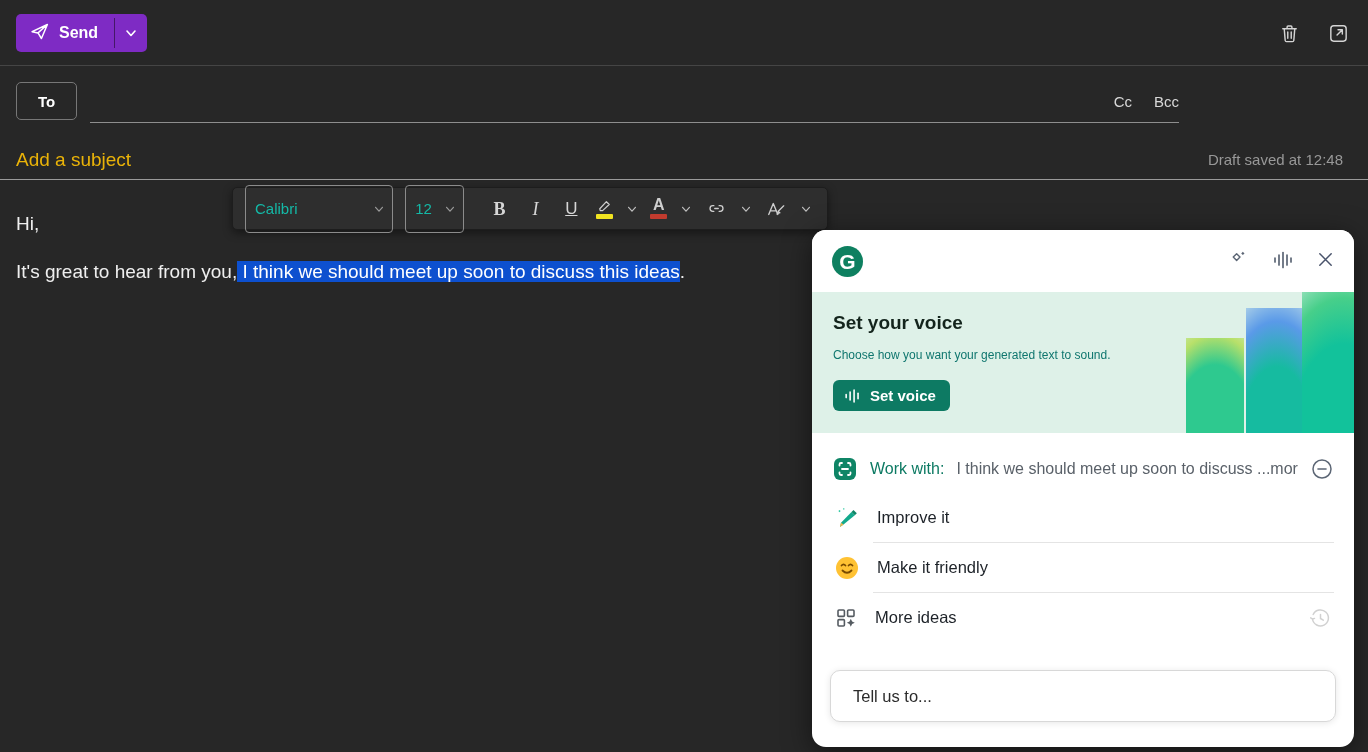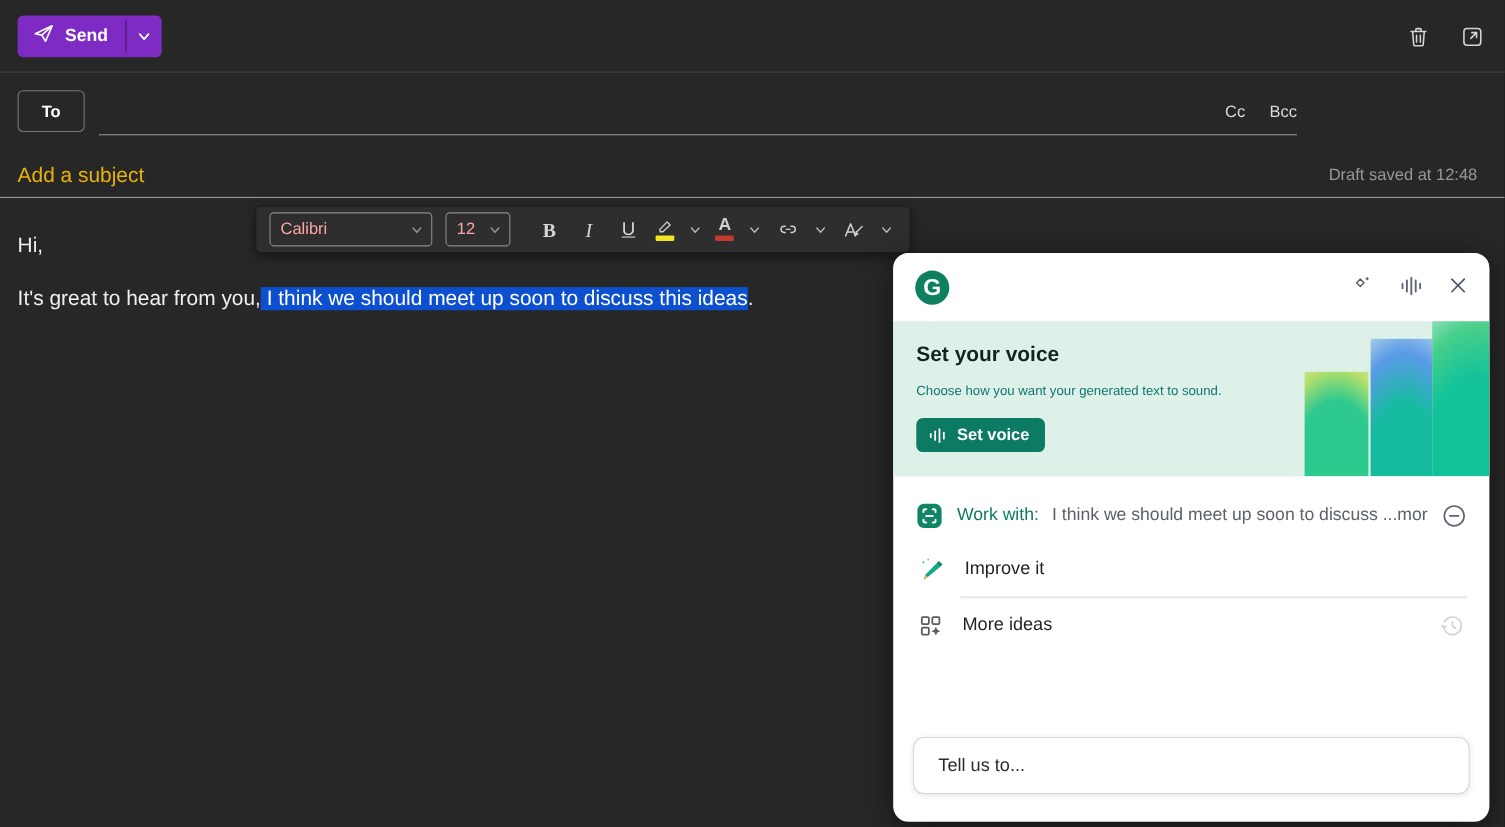--- a/index.html
+++ b/index.html
@@ -30,21 +30,21 @@
   .draft-status { position:absolute; right:25px; top:26px; color:#989898; font-size:15px; }
 
   
   .body-area { position:absolute; left:0; top:181px; width:1368px; bottom:0; }
   .greeting { position:absolute; left:16px; top:32px; color:#efefef; font-size:19px; }
   .sentence { position:absolute; left:16px; top:80px; color:#efefef; font-size:19px; white-space:pre; }
   .sel { background:#0d50cf; color:#fff; }
 
   
   .fmtbar { position:absolute; left:232px; top:187px; width:596px; height:43px; background:#2e2e2e; border:1px solid #1d1d1d; border-radius:5px; box-shadow:0 3px 10px rgba(0,0,0,.45); display:flex; align-items:center; padding:0 12px; gap:6px; }
-  .combo { height:31px; border:1px solid #8b8b8b; border-radius:4px; background:transparent; color:#fca5a5; display:flex; align-items:center; justify-content:space-between; padding:0 7px 0 9px; font-size:15px; cursor:pointer; }
+  .combo { height:48px; border:1px solid #8b8b8b; border-radius:4px; background:transparent; color:#14b8a6; display:flex; align-items:center; justify-content:space-between; padding:0 7px 0 9px; font-size:15px; cursor:pointer; }
   .combo.font { width:157px; margin-right:6px; }
   .combo.size { width:62px; margin-right:14px; }
   .fbtn { background:none; border:none; color:#d6d6d6; cursor:pointer; width:32px; height:32px; display:flex; align-items:center; justify-content:center; flex-direction:column; line-height:1; }
   .fbtn.b { font-weight:bold; font-size:18px; font-family:"Liberation Serif",serif; }
   .fbtn.i { font-style:italic; font-size:18px; font-family:"Liberation Serif",serif; }
   .fbtn.u { font-size:17px; text-decoration:underline; }
   .swatchbtn { position:relative; width:26px; height:30px; display:flex; flex-direction:column; align-items:center; justify-content:center; cursor:pointer; background:none; border:none; }
   .swatch { width:17px; height:5px; border-radius:1px; margin-top:2px; }
   .chevbtn { background:none; border:none; cursor:pointer; padding:0 3px; line-height:0; }
   .fbtn.a-letter { color:#cfcfcf; font-size:16px; font-weight:bold; }
@@ -265,20 +265,29 @@
           <path d="M9.5 19.5 L6 22 L7 17.8 L17.5 7 L20.8 10.2 Z" fill="#13a98c"></path>
           <path d="M7 17.8 L6 22 L9.5 19.5 Z" fill="#f3b64c"></path>
           <path d="M17.5 7 l2-2 3.3 3.2 -2 2 Z" fill="#0f8566"></path>
           <path d="M5.5 5 l1.1 1.1 -1.1 1.1 -1.1-1.1 Z" fill="#27c79f"></path>
           <path d="M9.8 3 l.9.9 -.9.9 -.9-.9 Z" fill="#27c79f"></path>
         </svg>
       <span class="lbl">Improve it</span>
     </div>
     <div class="gdivider"></div>
 
+    <div class="action-row">
+      <svg width="26" height="26" viewBox="0 0 26 26">
+          <circle cx="13" cy="13" r="11" fill="#ffc233"></circle>
+          <path d="M7.5 10.5 q2-2.4 4 0" fill="none" stroke="#7a4b00" stroke-width="1.7" stroke-linecap="round"></path>
+          <path d="M14.5 10.5 q2-2.4 4 0" fill="none" stroke="#7a4b00" stroke-width="1.7" stroke-linecap="round"></path>
+          <path d="M8.5 15.5 q4.5 4.5 9 0" fill="none" stroke="#7a4b00" stroke-width="1.8" stroke-linecap="round"></path>
+        </svg>
+      <span class="lbl">Make it friendly</span>
+    </div>
     <div class="gdivider"></div>
 
     <div class="action-row">
       <svg width="24" height="24" viewBox="0 0 24 24">
           <g fill="none" stroke="#555b61" stroke-width="1.6">
             <rect x="4" y="4" width="6.4" height="6.4" rx="1"></rect>
             <rect x="13.6" y="4" width="6.4" height="6.4" rx="1"></rect>
             <rect x="4" y="13.6" width="6.4" height="6.4" rx="1"></rect>
           </g>
           <path d="M16.8 12.8 l1.3 2.7 2.7 1.3 -2.7 1.3 -1.3 2.7 -1.3-2.7 -2.7-1.3 2.7-1.3 Z" fill="#555b61"></path>

